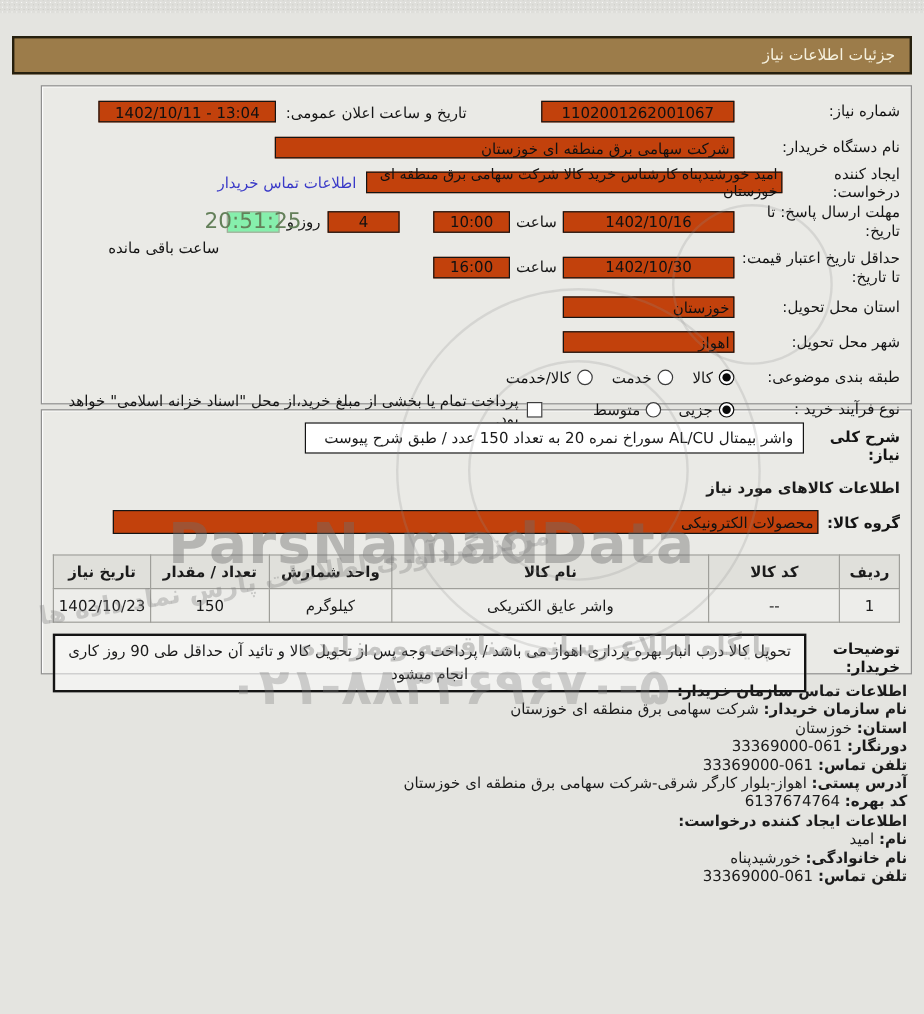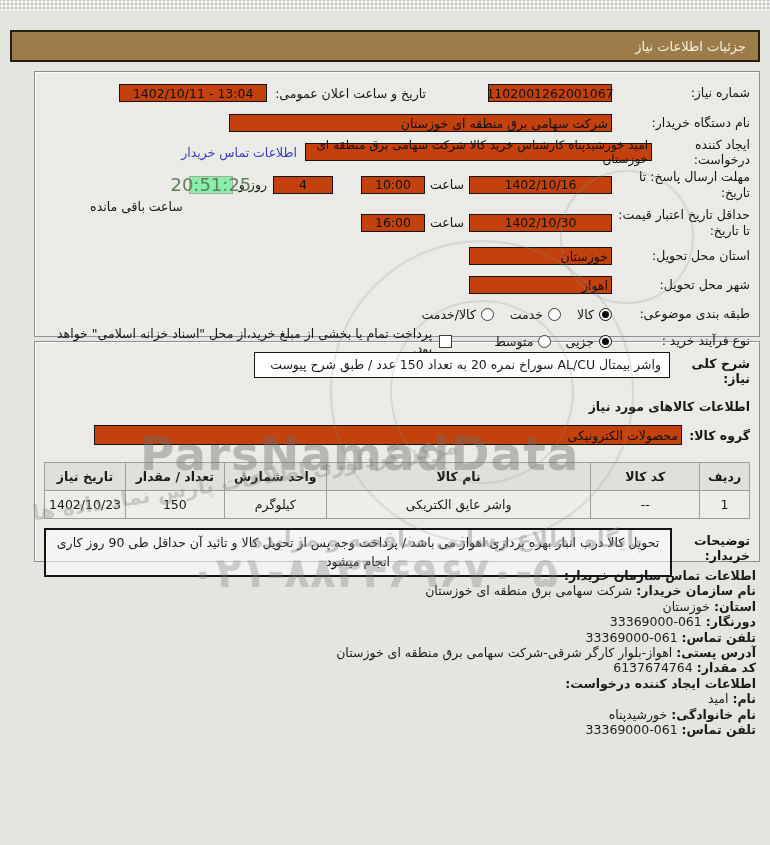--- a/index.html
+++ b/index.html
@@ -79,21 +79,21 @@
 <div class="top-strip"></div>
 
 <div class="title-bar">
   <span>جزئیات اطلاعات نیاز</span>
 </div>
 
 <div class="panel" id="panel-details">
 
   <div class="frow z" style="margin-top:10px;height:22px;">
     <span class="lbl lblcol">شماره نیاز:</span>
-    <span class="inp center ltr" style="width:124px;">1102001262001067</span>
+    <span class="inp center ltr" style="width:161px;">1102001262001067</span>
     <span style="width:62px;"></span>
     <span class="lbl" style="margin-left:8px;">تاریخ و ساعت اعلان عمومی:</span>
     <span class="inp center ltr" style="width:148px;">1402/10/11 - 13:04</span>
   </div>
 
   <div class="frow z" style="margin-top:8px;height:22px;">
     <span class="lbl lblcol">نام دستگاه خریدار:</span>
     <span class="inp rstart" style="width:383px;">شرکت سهامی برق منطقه ای خوزستان</span>
   </div>
 
@@ -200,21 +200,21 @@
   </div>
 </div>
 
 <div class="contact z">
   <div class="line b">اطلاعات تماس سازمان خریدار:</div>
   <div class="line"><span class="b">نام سازمان خریدار:</span> <span>شرکت سهامی برق منطقه ای خوزستان</span></div>
   <div class="line"><span class="b">استان:</span> <span>خوزستان</span></div>
   <div class="line"><span class="b">دورنگار:</span> <span class="ltr">33369000-061</span></div>
   <div class="line"><span class="b">تلفن تماس:</span> <span class="ltr">33369000-061</span></div>
   <div class="line"><span class="b">آدرس پستی:</span> <span>اهواز-بلوار کارگر شرقی-شرکت سهامی برق منطقه ای خوزستان</span></div>
-  <div class="line"><span class="b">کد مقدار:</span> <span class="ltr">6137674764</span></div>
+  <div class="line"><span class="b">کد بهره:</span> <span class="ltr">6137674764</span></div>
   <div class="line b">اطلاعات ایجاد کننده درخواست:</div>
   <div class="line"><span class="b">نام:</span> <span>امید</span></div>
   <div class="line"><span class="b">نام خانوادگی:</span> <span>خورشیدپناه</span></div>
   <div class="line"><span class="b">تلفن تماس:</span> <span class="ltr">33369000-061</span></div>
 </div>
 
 <div class="wm wm-circle" style="top:240px;left:330px;width:300px;height:300px;"></div>
 <div class="wm wm-circle" style="top:300px;left:390px;width:180px;height:180px;"></div>
 <div class="wm wm-circle" style="top:170px;left:560px;width:130px;height:130px;"></div>
 <div class="wm wm-brand">ParsNamadData</div>

